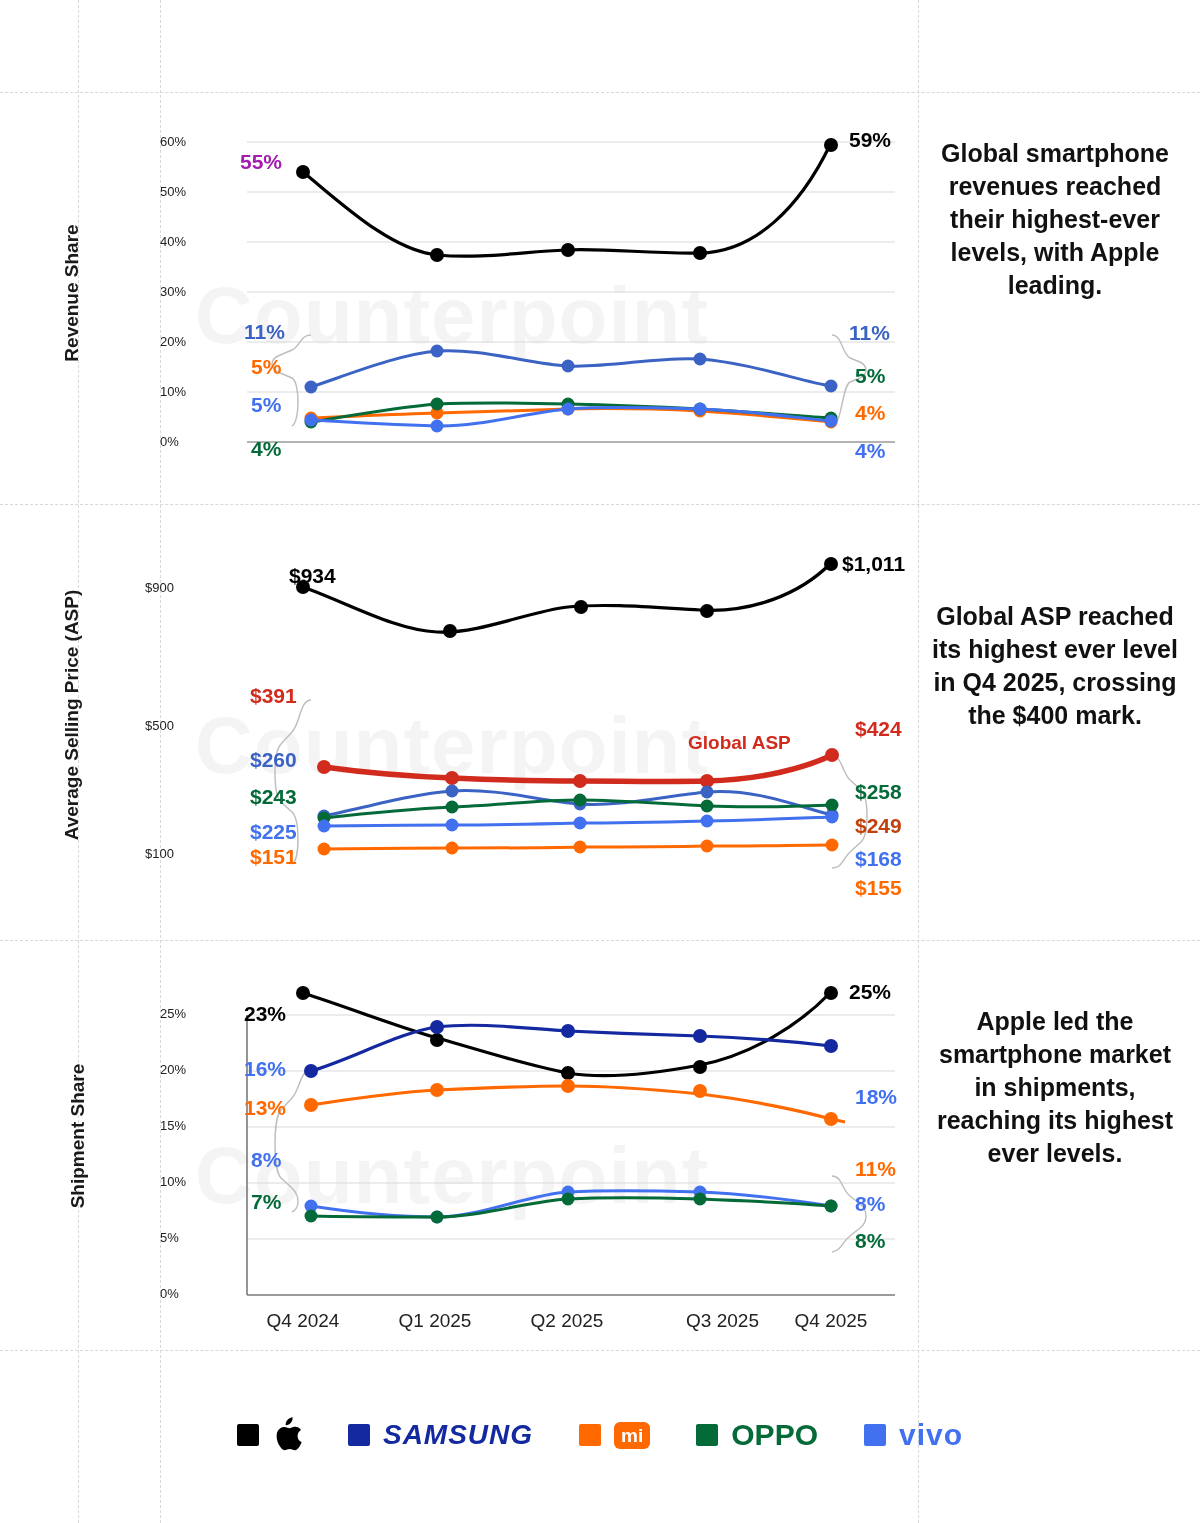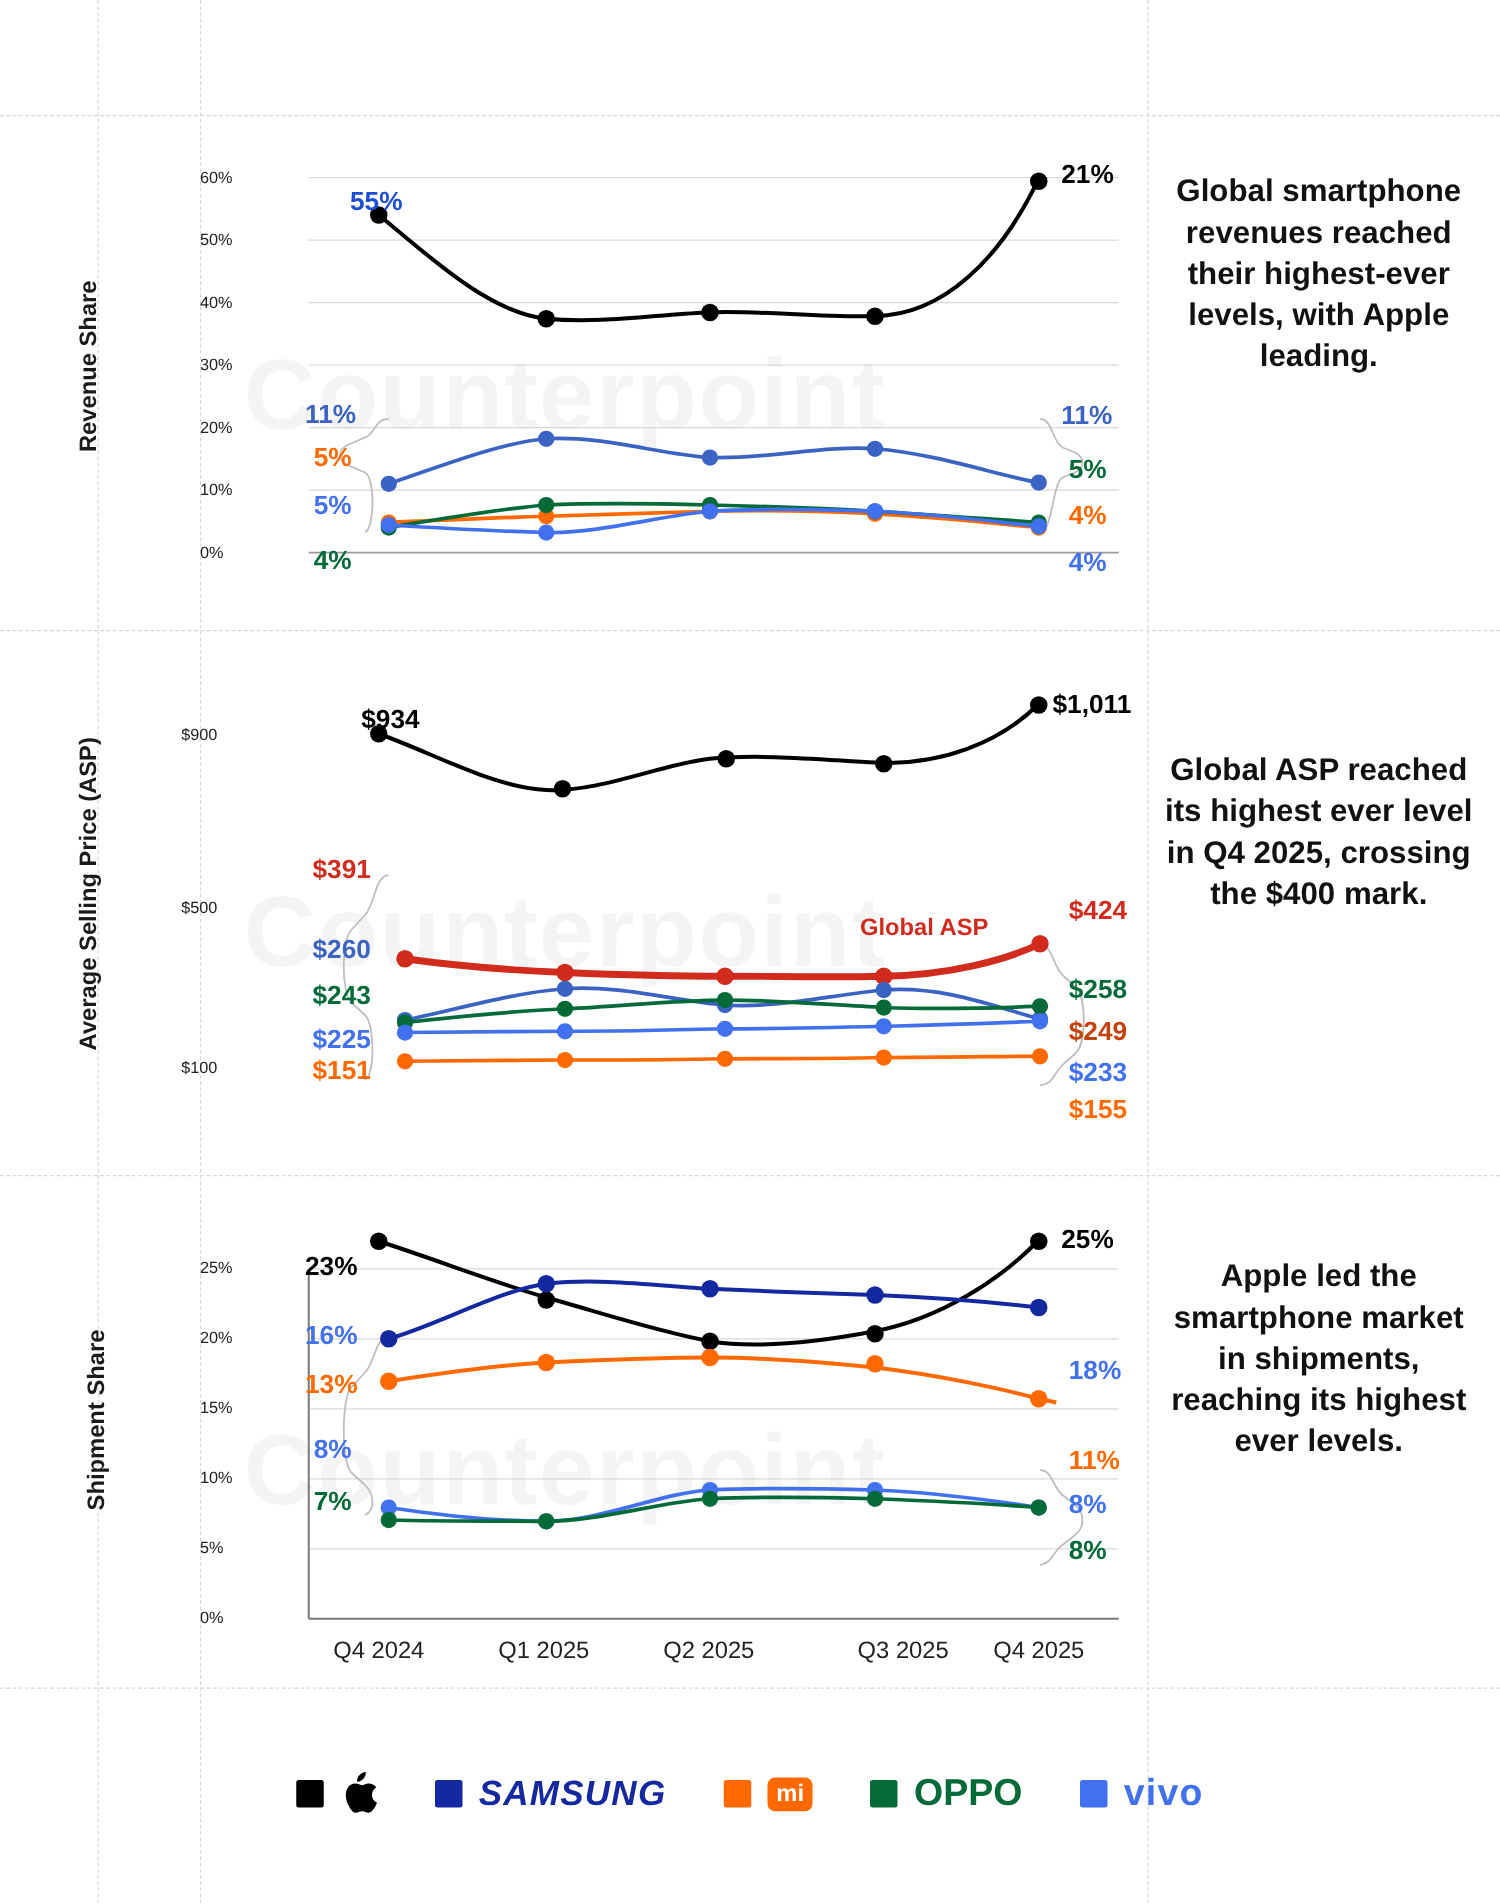--- a/index.html
+++ b/index.html
@@ -175,27 +175,27 @@
       <circle cx="831" cy="326" r="6.5" fill="#046a38"></circle>
 
       <path d="M311,328 C360,331 400,333 437,334 C480,335 530,320 568,317 C610,314 660,316 700,317 C750,319 800,326 831,329" fill="none" stroke="#4271f0" stroke-width="3" stroke-linecap="round"></path>
       <circle cx="311" cy="328" r="6.5" fill="#4271f0"></circle>
       <circle cx="437" cy="334" r="6.5" fill="#4271f0"></circle>
       <circle cx="568" cy="317" r="6.5" fill="#4271f0"></circle>
       <circle cx="700" cy="317" r="6.5" fill="#4271f0"></circle>
       <circle cx="831" cy="329" r="6.5" fill="#4271f0"></circle>
     </svg>
 
-    <div class="dlabel" style="left:240px; top:58px; color:#1d4ed8;margin-left:40px;">55%</div>
+    <div class="dlabel" style="left:240px; top:58px; color:#a21caf;">55%</div>
     <div class="dlabel" style="left:244px; top:228px; color:#3b63c4;">11%</div>
     <div class="dlabel" style="left:251px; top:263px; color:#ff6900;">5%</div>
     <div class="dlabel" style="left:251px; top:301px; color:#4271f0;">5%</div>
     <div class="dlabel" style="left:251px; top:345px; color:#046a38;">4%</div>
 
-    <div class="dlabel" style="left:849px; top:36px; color:#000;">21%</div>
+    <div class="dlabel" style="left:849px; top:36px; color:#000;">59%</div>
     <div class="dlabel" style="left:849px; top:229px; color:#3b63c4;">11%</div>
     <div class="dlabel" style="left:855px; top:272px; color:#046a38;">5%</div>
     <div class="dlabel" style="left:855px; top:309px; color:#ff6900;">4%</div>
     <div class="dlabel" style="left:855px; top:347px; color:#4271f0;">4%</div>
 
     <div class="note" style="left:930px; top:45px;">Global smartphone revenues reached their highest-ever levels, with Apple leading.</div>
   </div>
 
   <div class="panel" style="left:0; top:504px; width:1200px; height:436px;">
 
@@ -258,21 +258,21 @@
     <div class="dlabel" style="left:250px; top:180px; color:#d12b1e;">$391</div>
     <div class="dlabel" style="left:250px; top:244px; color:#3b63c4;">$260</div>
     <div class="dlabel" style="left:250px; top:281px; color:#046a38;">$243</div>
     <div class="dlabel" style="left:250px; top:316px; color:#4271f0;">$225</div>
     <div class="dlabel" style="left:250px; top:341px; color:#ff6900;">$151</div>
 
     <div class="dlabel" style="left:842px; top:48px; color:#000;">$1,011</div>
     <div class="dlabel" style="left:855px; top:213px; color:#d12b1e;">$424</div>
     <div class="dlabel" style="left:855px; top:276px; color:#046a38;">$258</div>
     <div class="dlabel" style="left:855px; top:310px; color:#c2410c;">$249</div>
-    <div class="dlabel" style="left:855px; top:343px; color:#4271f0;">$233</div>
+    <div class="dlabel" style="left:855px; top:343px; color:#4271f0;">$168</div>
     <div class="dlabel" style="left:855px; top:372px; color:#ff6900;">$155</div>
 
     <div class="dlabel" style="left:688px; top:228px; color:#d12b1e; font-size:19px;">Global ASP</div>
 
     <div class="note" style="left:930px; top:96px;">Global ASP reached its highest ever level in Q4 2025, crossing the $400 mark.</div>
   </div>
 
   <div class="panel" style="left:0; top:940px; width:1200px; height:410px;">
 
     <div class="axis-title" style="left:-22px; top:185px; width:200px; text-align:center; transform:rotate(-90deg);">Shipment Share</div>

